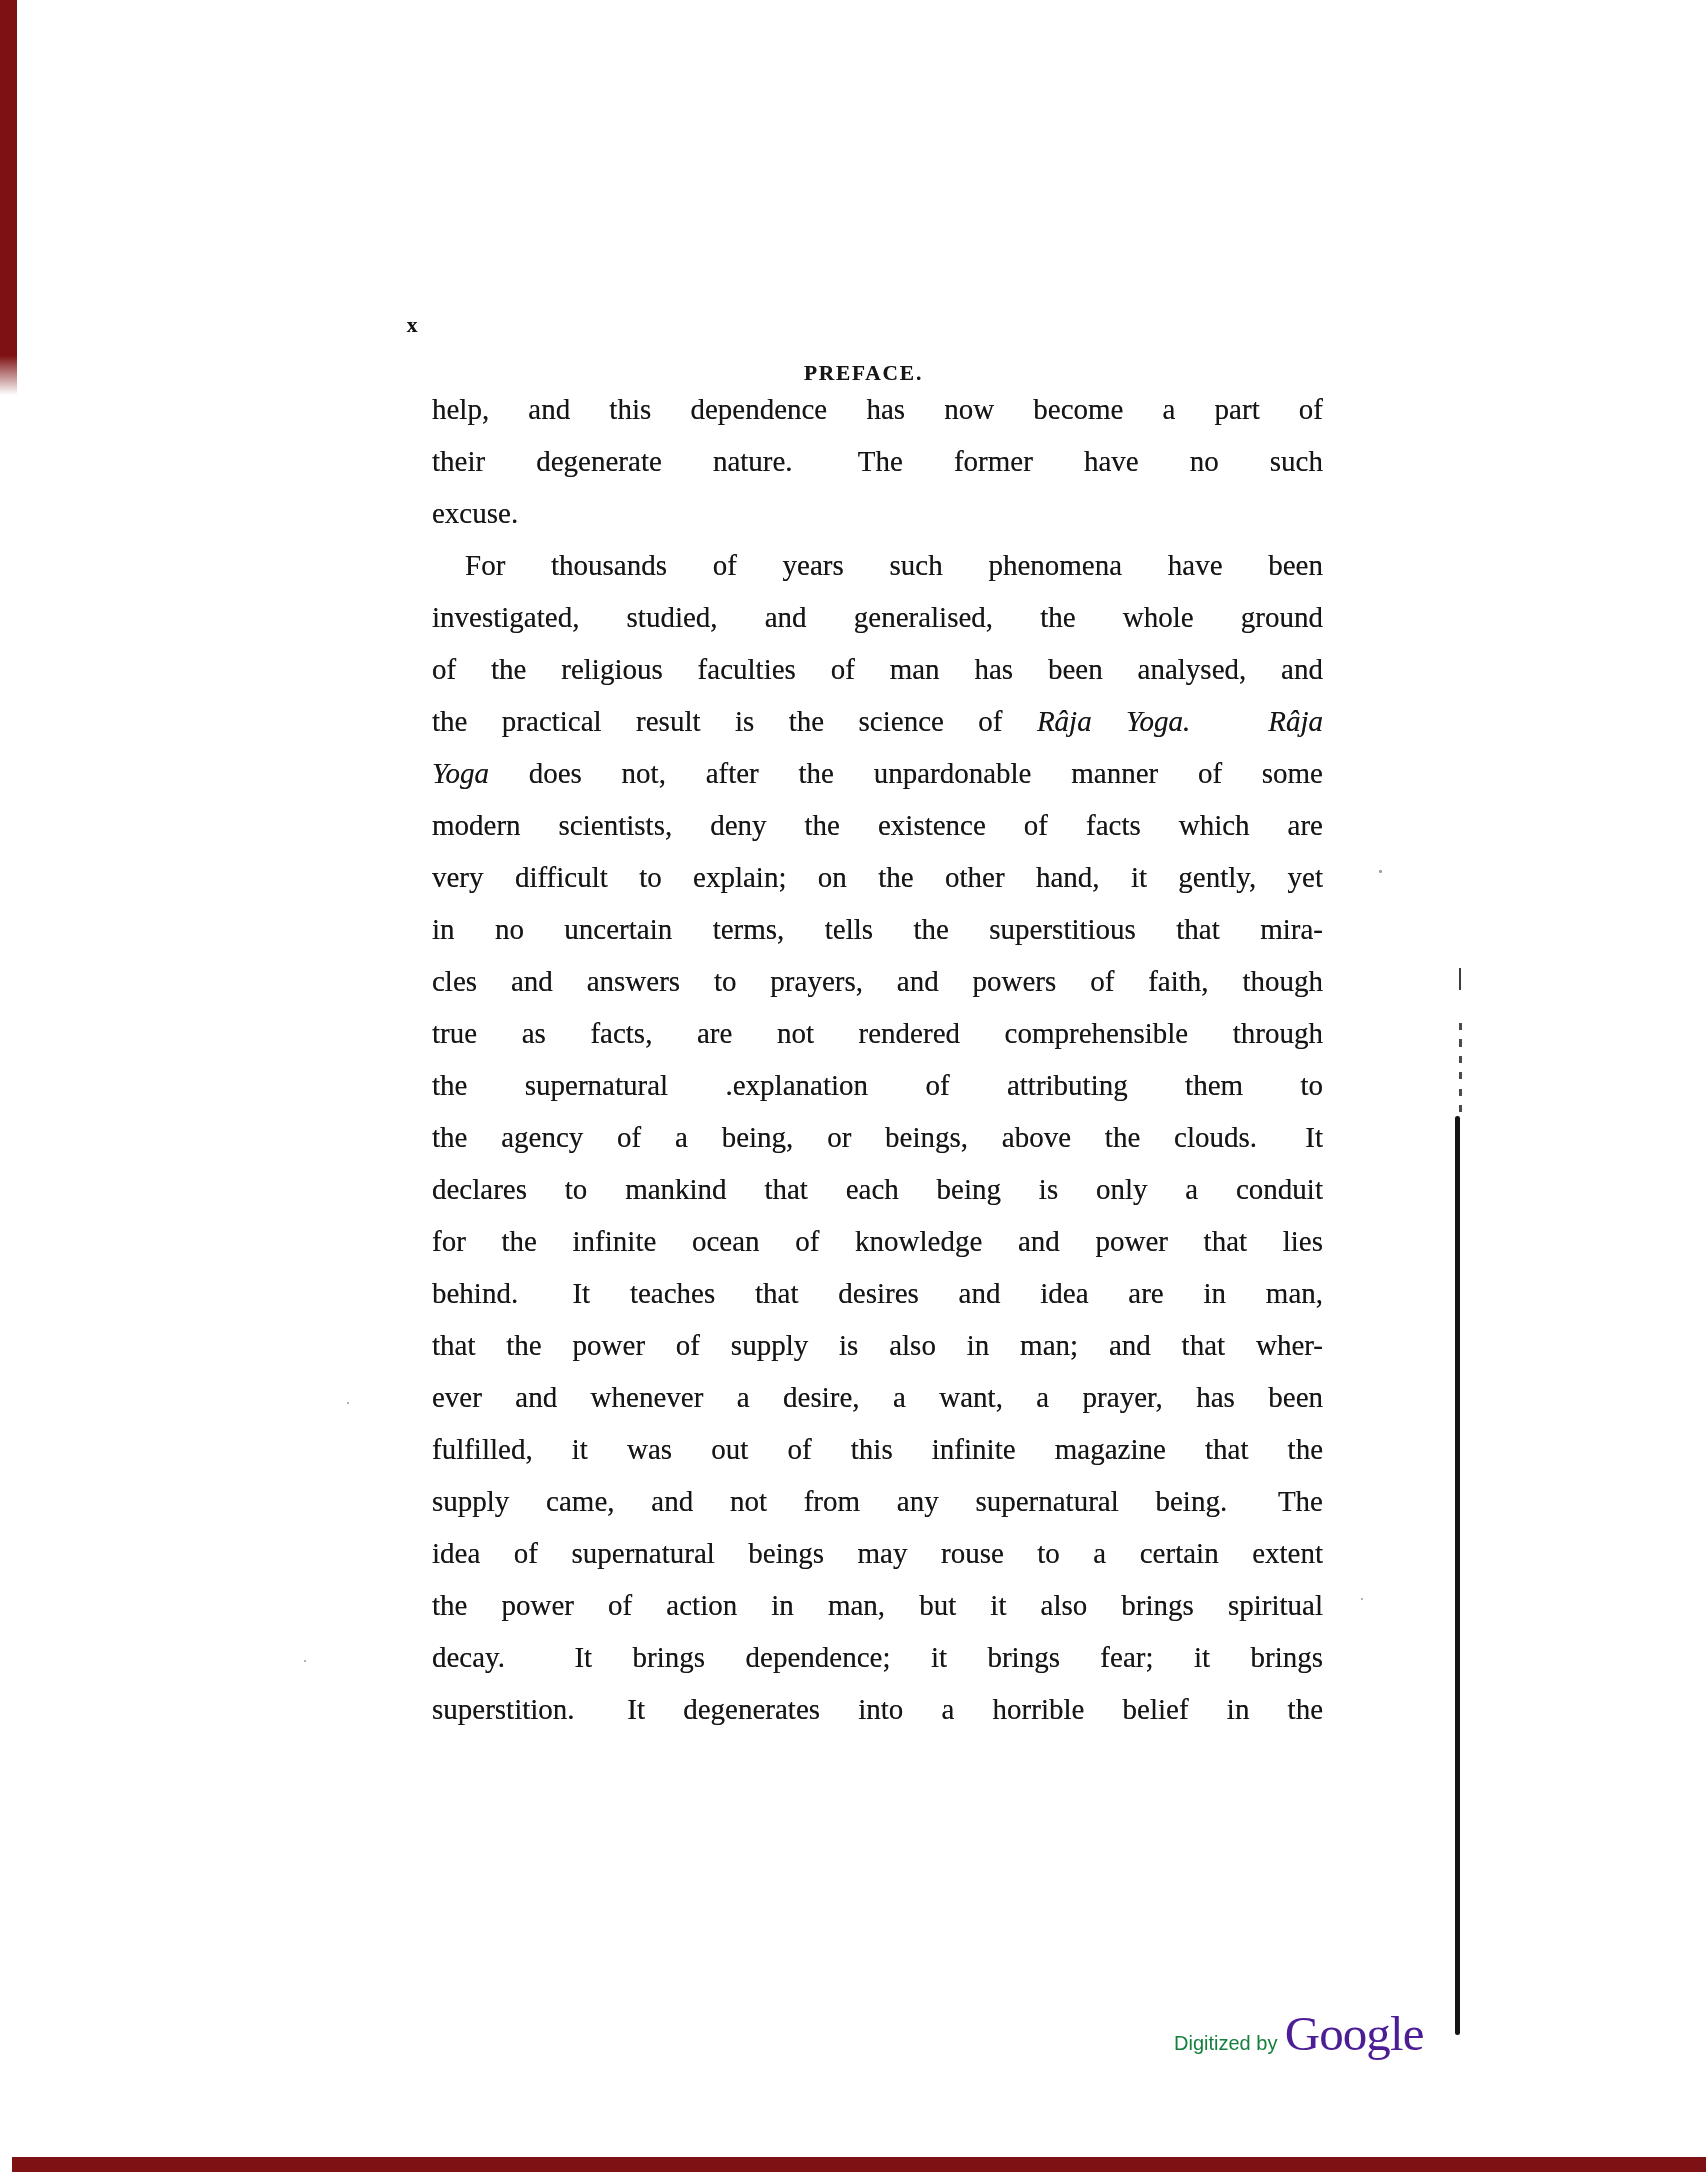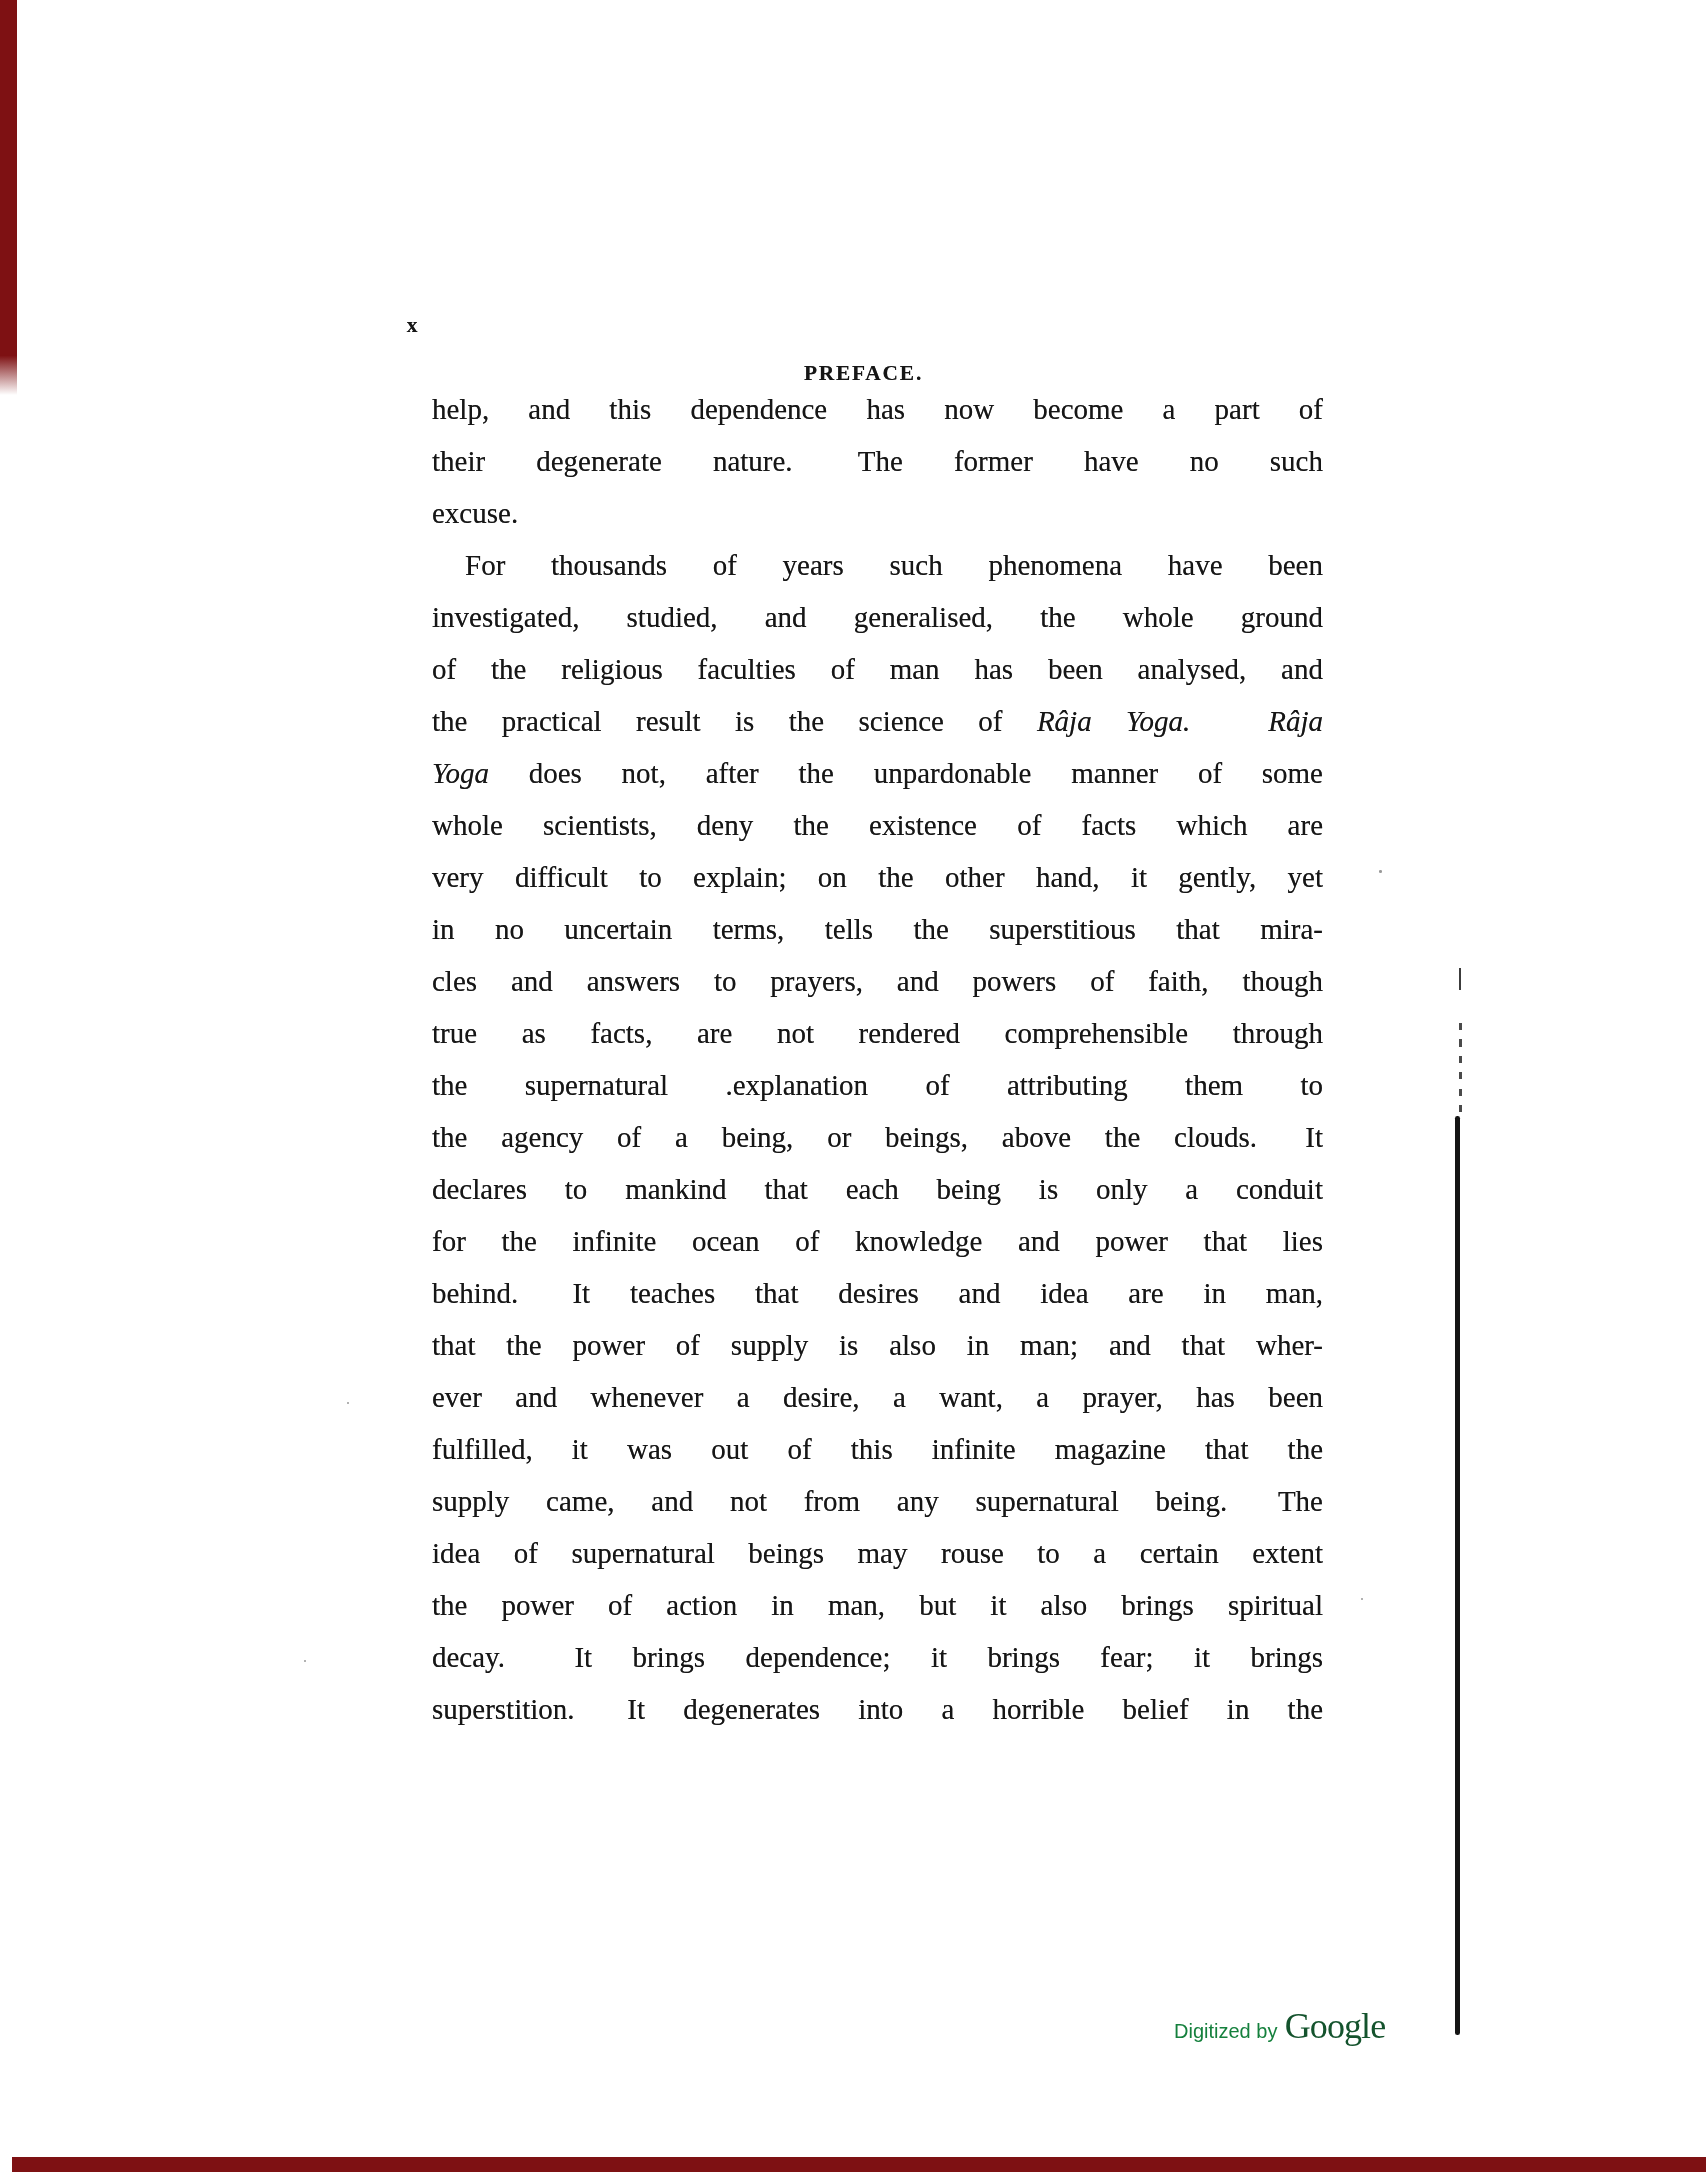--- a/index.html
+++ b/index.html
@@ -67,21 +67,21 @@
   .watermark {
     position: absolute; left: 1174px; top: 2005px;
     display: flex; align-items: baseline; gap: 7.3px;
   }
   .digitized-by {
     font-family: "Liberation Sans", "DejaVu Sans", sans-serif;
     font-size: 20px; color: #15803d;
   }
   .google-logo {
     font-family: "Liberation Serif", "DejaVu Serif", serif;
-    font-size: 36px; color: #14532d; letter-spacing: -0.9px;
+    font-size: 49px; color: #4c1d95; letter-spacing: -0.9px;
   }
 </style>
 </head>
 <body>
 
 <div id="canvas">
 
   <div class="edge-left"></div>
   <div class="edge-bottom"></div>
 
@@ -92,21 +92,21 @@
 
   <div class="text-block">
       <div class="line"><span>help, and this dependence has now become a part of</span></div>
       <div class="line"><span>their degenerate nature.  The former have no such</span></div>
       <div class="line par-end"><span>excuse.</span></div>
       <div class="line indent"><span>For thousands of years such phenomena have been</span></div>
       <div class="line"><span>investigated, studied, and generalised, the whole ground</span></div>
       <div class="line"><span>of the religious faculties of man has been analysed, and</span></div>
       <div class="line"><span>the practical result is the science of </span><span class="italic">Râja Yoga.</span><span>   </span><span class="italic">Râja</span></div>
       <div class="line"><span class="italic">Yoga</span><span> does not, after the unpardonable manner of some</span></div>
-      <div class="line"><span>whole scientists, deny the existence of facts which are</span></div>
+      <div class="line"><span>modern scientists, deny the existence of facts which are</span></div>
       <div class="line"><span>very difficult to explain; on the other hand, it gently, yet</span></div>
       <div class="line"><span>in no uncertain terms, tells the superstitious that mira-</span></div>
       <div class="line"><span>cles and answers to prayers, and powers of faith, though</span></div>
       <div class="line"><span>true as facts, are not rendered comprehensible through</span></div>
       <div class="line"><span>the supernatural .explanation of attributing them to</span></div>
       <div class="line"><span>the agency of a being, or beings, above the clouds.  It</span></div>
       <div class="line"><span>declares to mankind that each being is only a conduit</span></div>
       <div class="line"><span>for the infinite ocean of knowledge and power that lies</span></div>
       <div class="line"><span>behind.  It teaches that desires and idea are in man,</span></div>
       <div class="line"><span>that the power of supply is also in man; and that wher-</span></div>

